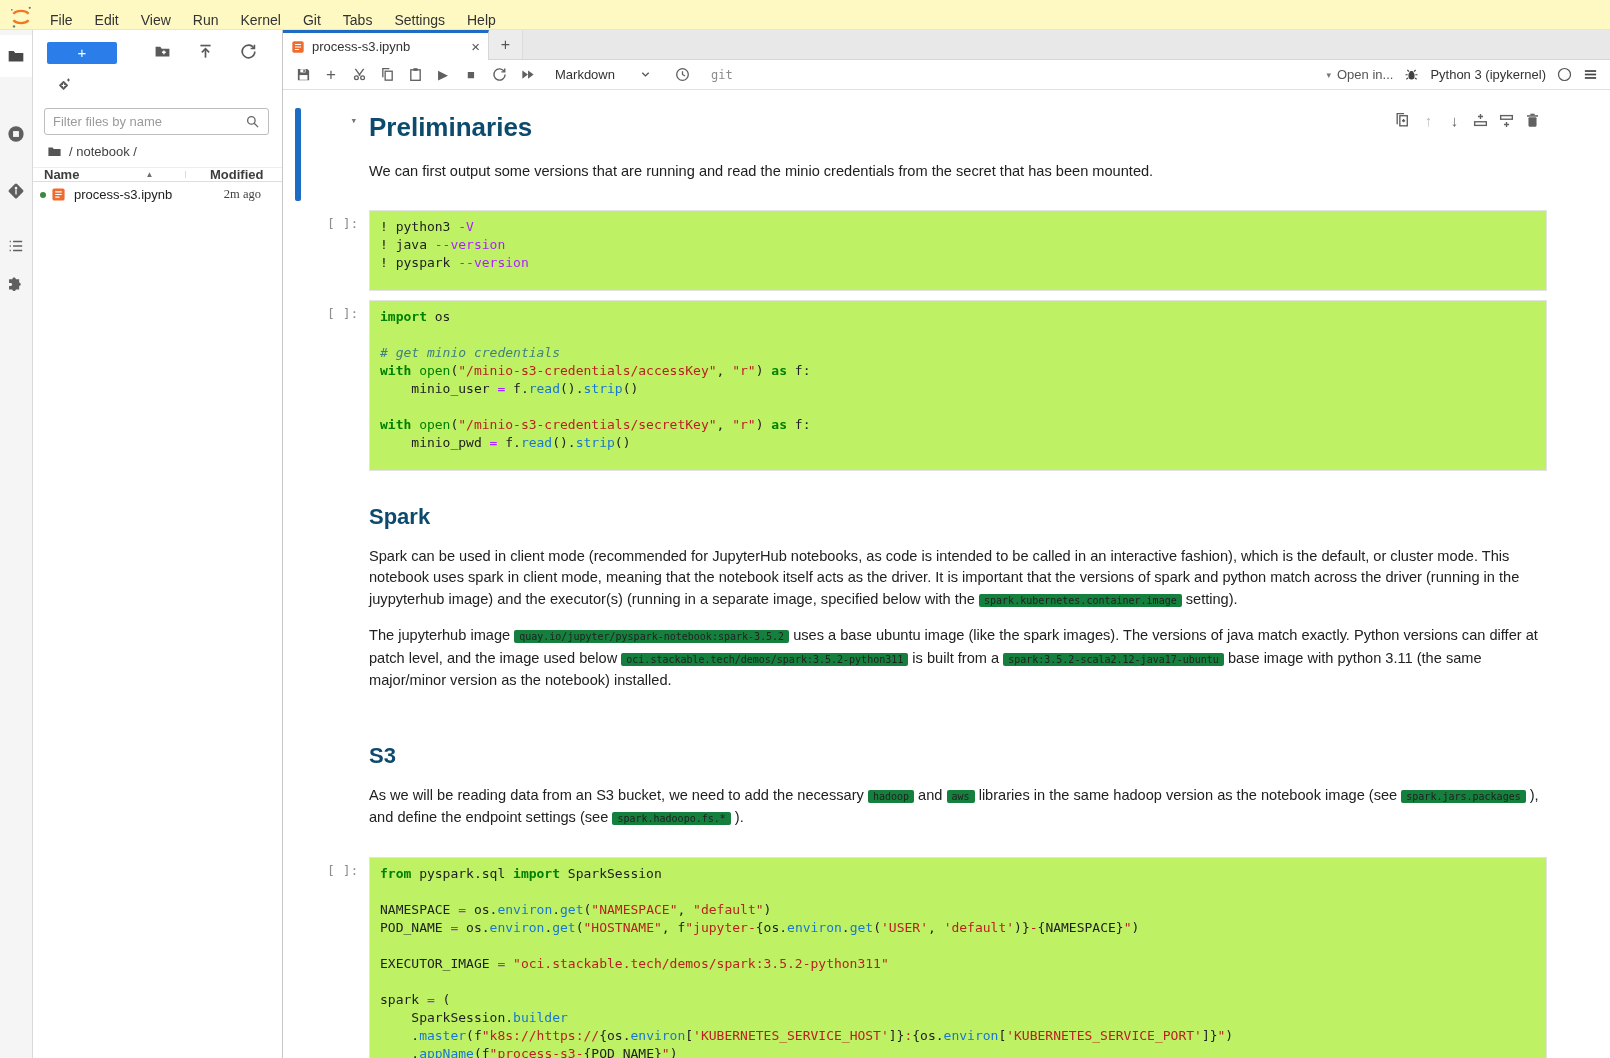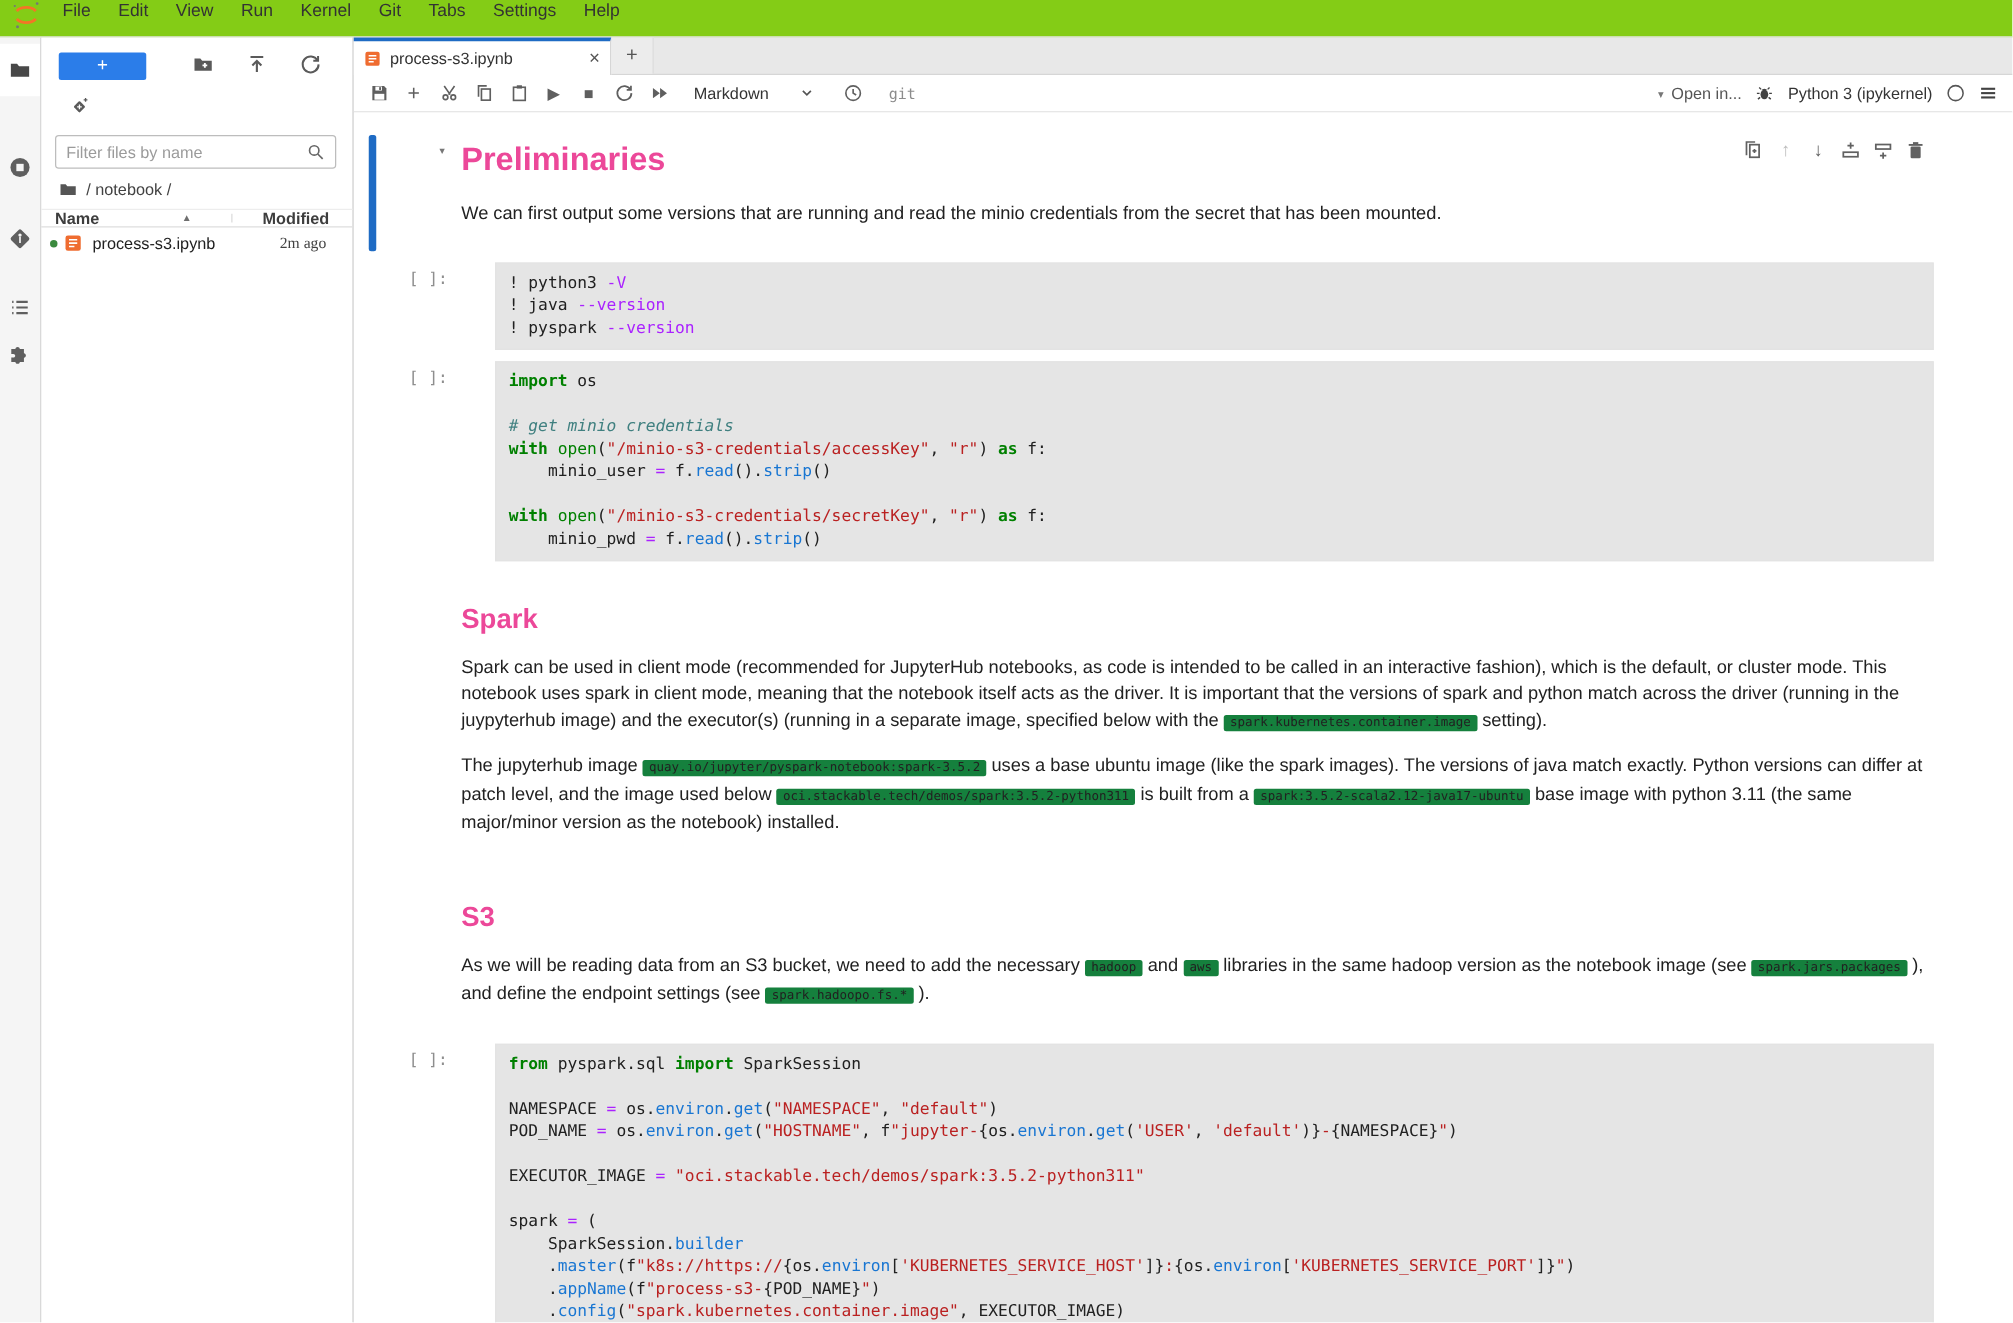--- a/index.html
+++ b/index.html
@@ -1,21 +1,21 @@
 <!DOCTYPE html>
 <html style="--accent: #1e6bc4; --btn-blue: #2b7de9; --green-dot: #3b8a3e;"><head>
 <meta charset="utf-8">
 <style>
   * { box-sizing: border-box; margin: 0; padding: 0; }
   html,body { width:1610px; height:1058px; overflow:hidden; background:#fff;
               font-family:"Liberation Sans", sans-serif; color:#212121; }
 
   
-  #menubar { height:30px; display:flex; align-items:flex-start; padding-left:7px;
-             background:#84cc16; border-bottom:1px solid #e4e4e4; }
+  #menubar { height:30px; display:flex; align-items:flex-end; padding-left:7px;
+             background:#fef9c3; border-bottom:1px solid #e4e4e4; }
   #menubar .logo { width:24px; height:24px; margin:0 6px 0 2px; display:flex; align-items:center; }
   .menu-item { font-size:14px; color:#333; padding:5px 11px; cursor:default; }
 
   #layout { display:flex; height:1028px; }
 
   
   #strip { width:33px; background:#f5f5f5; border-right:1px solid #d9d9d9; position:relative; flex:none; }
   .strip-icon { position:absolute; left:0; width:32px; height:42px; display:flex;
                 align-items:center; justify-content:center; color:#5f5f5f; }
   .strip-icon.active { background:#fff; color:#484848; }
@@ -78,33 +78,33 @@
   .kernel-name { color:#333; }
 
   
   #content { flex:1; overflow:hidden; background:#fff; padding-top:18px; position:relative; }
   .cell { position:relative; margin:0 63px 9px 12px; display:flex; }
   .collapser { width:6px; border-radius:2px; background:transparent; flex:none; }
   .cell.selected > .collapser { background:var(--accent,#2171c5); }
   .prompt-col { width:68px; flex:none; padding:6px 12px 0 26px; font-family:"DejaVu Sans Mono",monospace;
                 font-size:13px; color:#8e8e8e; white-space:pre; }
   .md-caret { display:block; text-align:right; color:#777; font-size:11px; }
-  .editor { flex:1; background:#e5e5e5; border:1px solid #e3e3e3; padding:7px 0 7px 10px; min-width:0;margin-left:27px; }
+  .editor { flex:1; background:#bef264; border:1px solid #e3e3e3; padding:7px 0 18px 10px; min-width:0; }
   .codeline { font-family:"DejaVu Sans Mono",monospace; font-size:13px; line-height:18px; white-space:pre; }
   .codeline:empty::after { content:"\00a0"; }
   .tok-kw { color:#008000; font-weight:bold; }
   .tok-bi { color:#008000; }
   .tok-com { color:#408080; font-style:italic; }
   .tok-str { color:#BA2121; }
   .tok-op  { color:#AA22FF; }
   .tok-prop{ color:#1976d2; }
   .tok-pl  { color:#212121; }
 
   .md-body { flex:1; padding:0 0 4px; min-width:0; }
-  .mdh { color:#ec4899; font-weight:bold; }
+  .mdh { color:#0c4a6e; font-weight:bold; }
   .mdh.h1 { font-size:26px; margin:4px 0 18px; }
   .mdh.h2 { font-size:22px; margin:24px 0 16px; }
   .md-body p { font-size:14.6px; line-height:21.5px; margin:0 0 14px; color:#212121; }
   .md-code { font-family:"DejaVu Sans Mono",monospace; font-size:10px; background:#15803d;
              padding:1px 5px; border-radius:2px; white-space:nowrap; }
 
   .cell-toolbar { position:absolute; top:1px; right:1px; display:flex; gap:9px; align-items:center;
                   background:#fff; padding:3px 5px; }
   .ct-btn { width:17px; height:17px; display:flex; align-items:center; justify-content:center;
             color:#616161; font-size:15px; }

